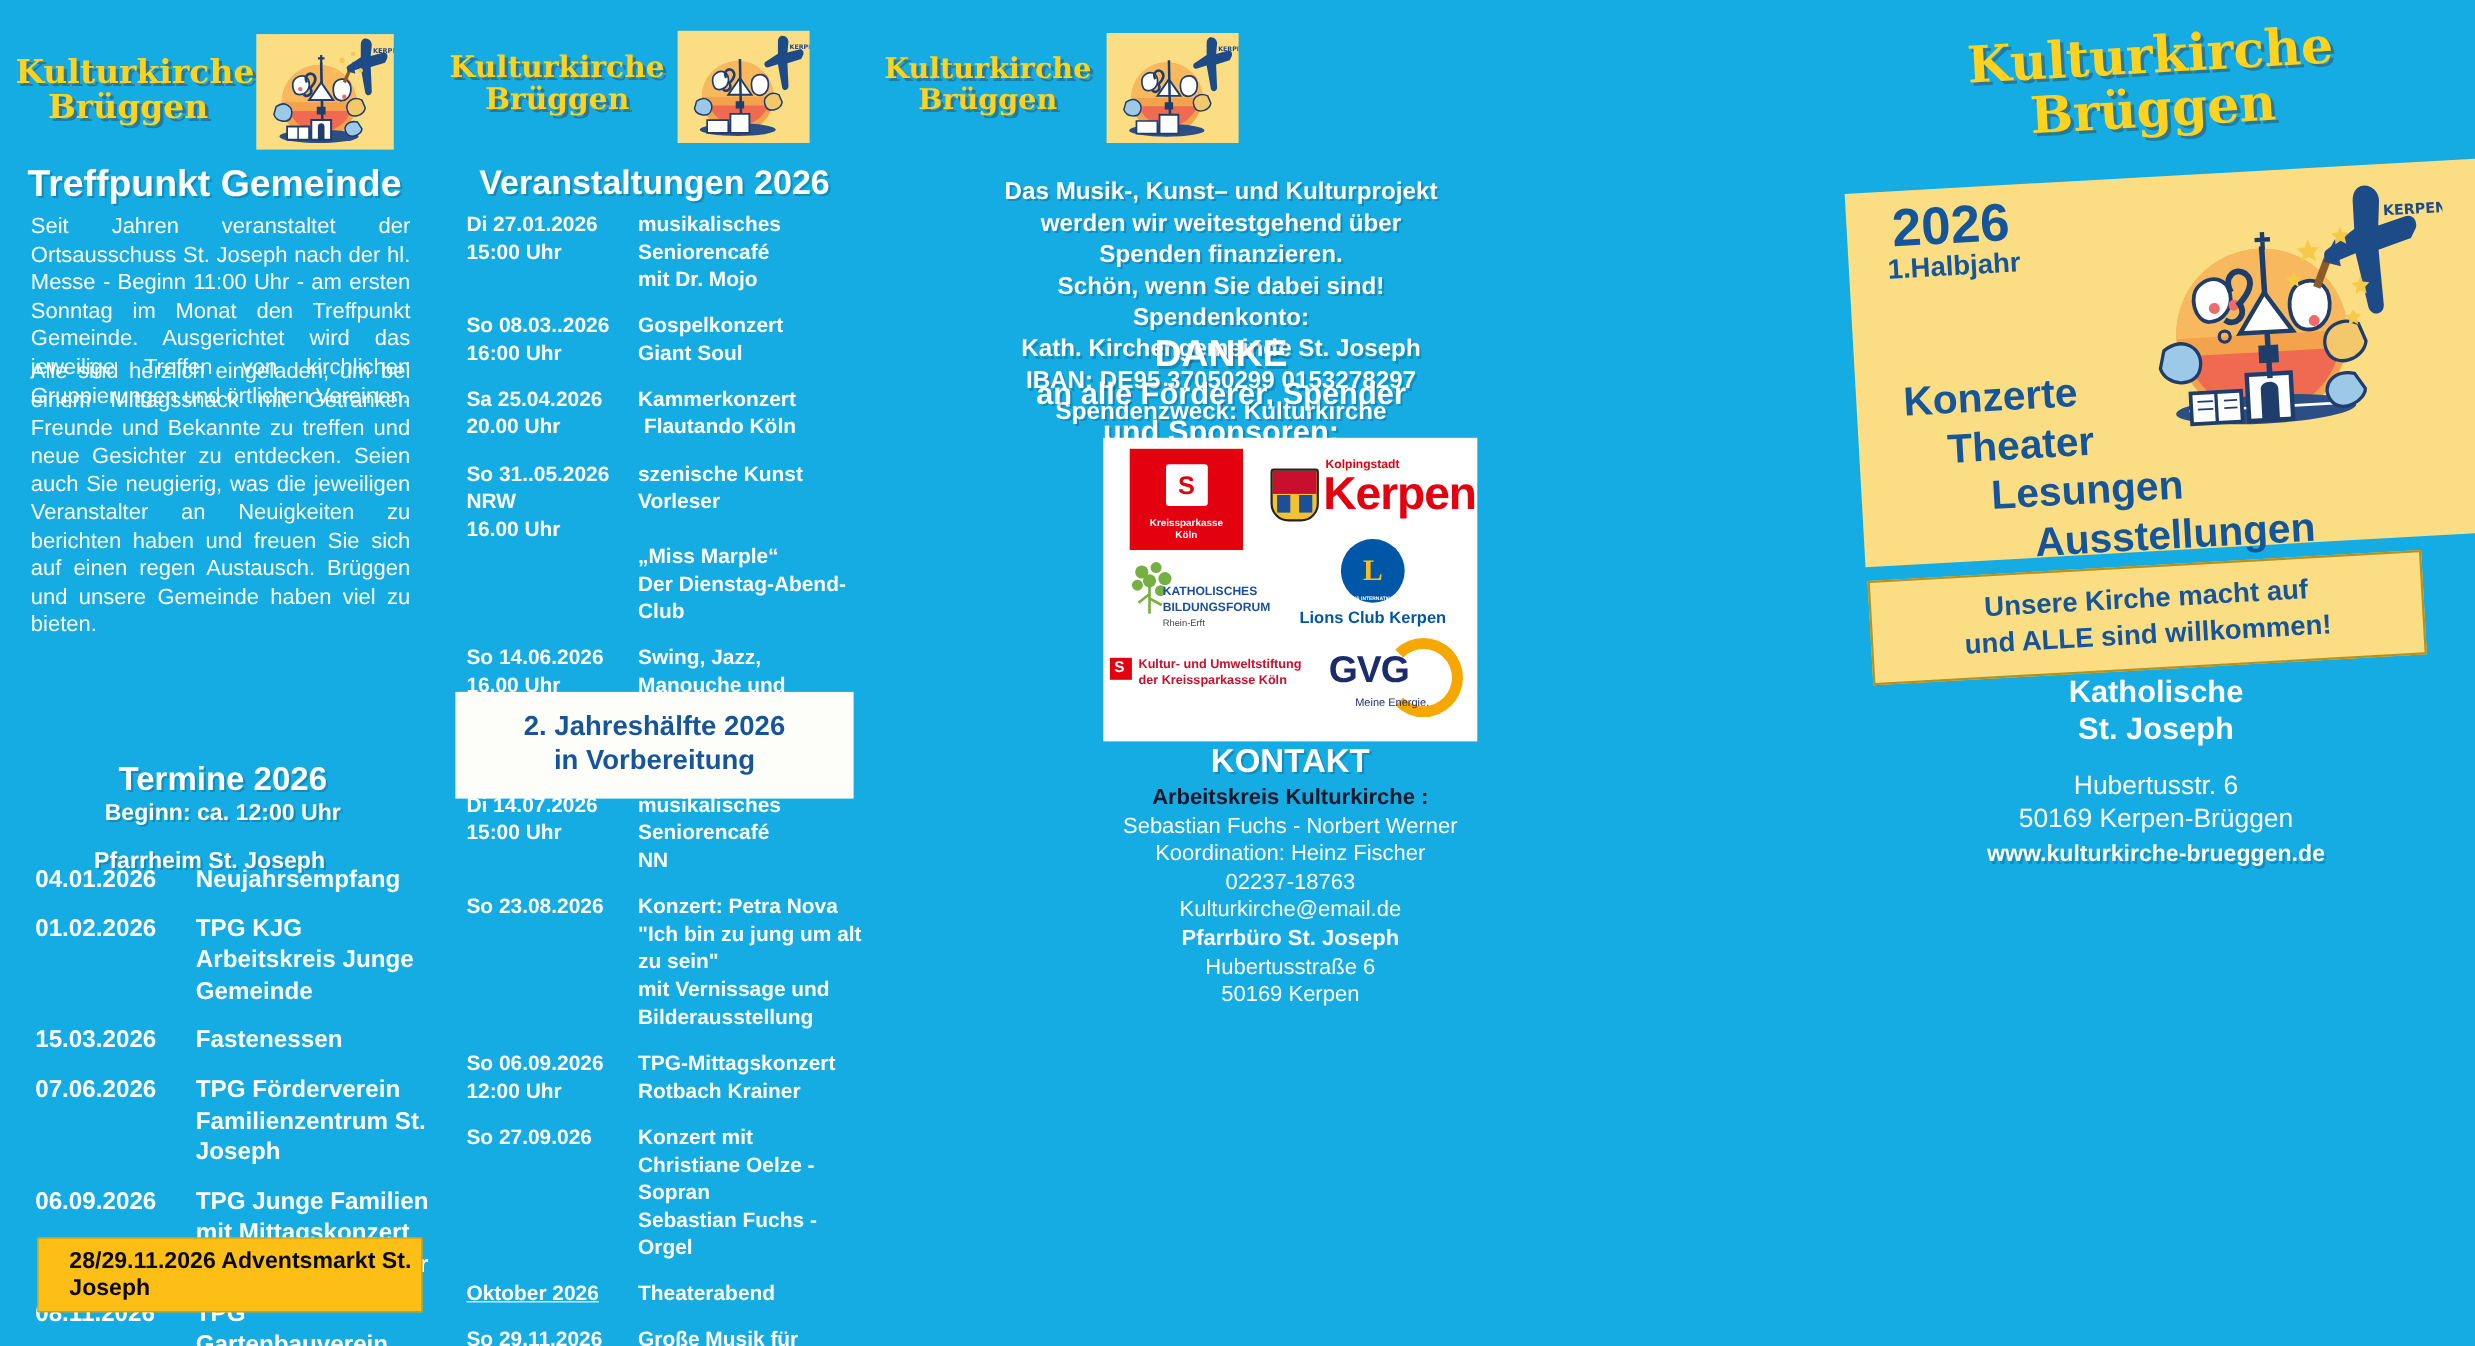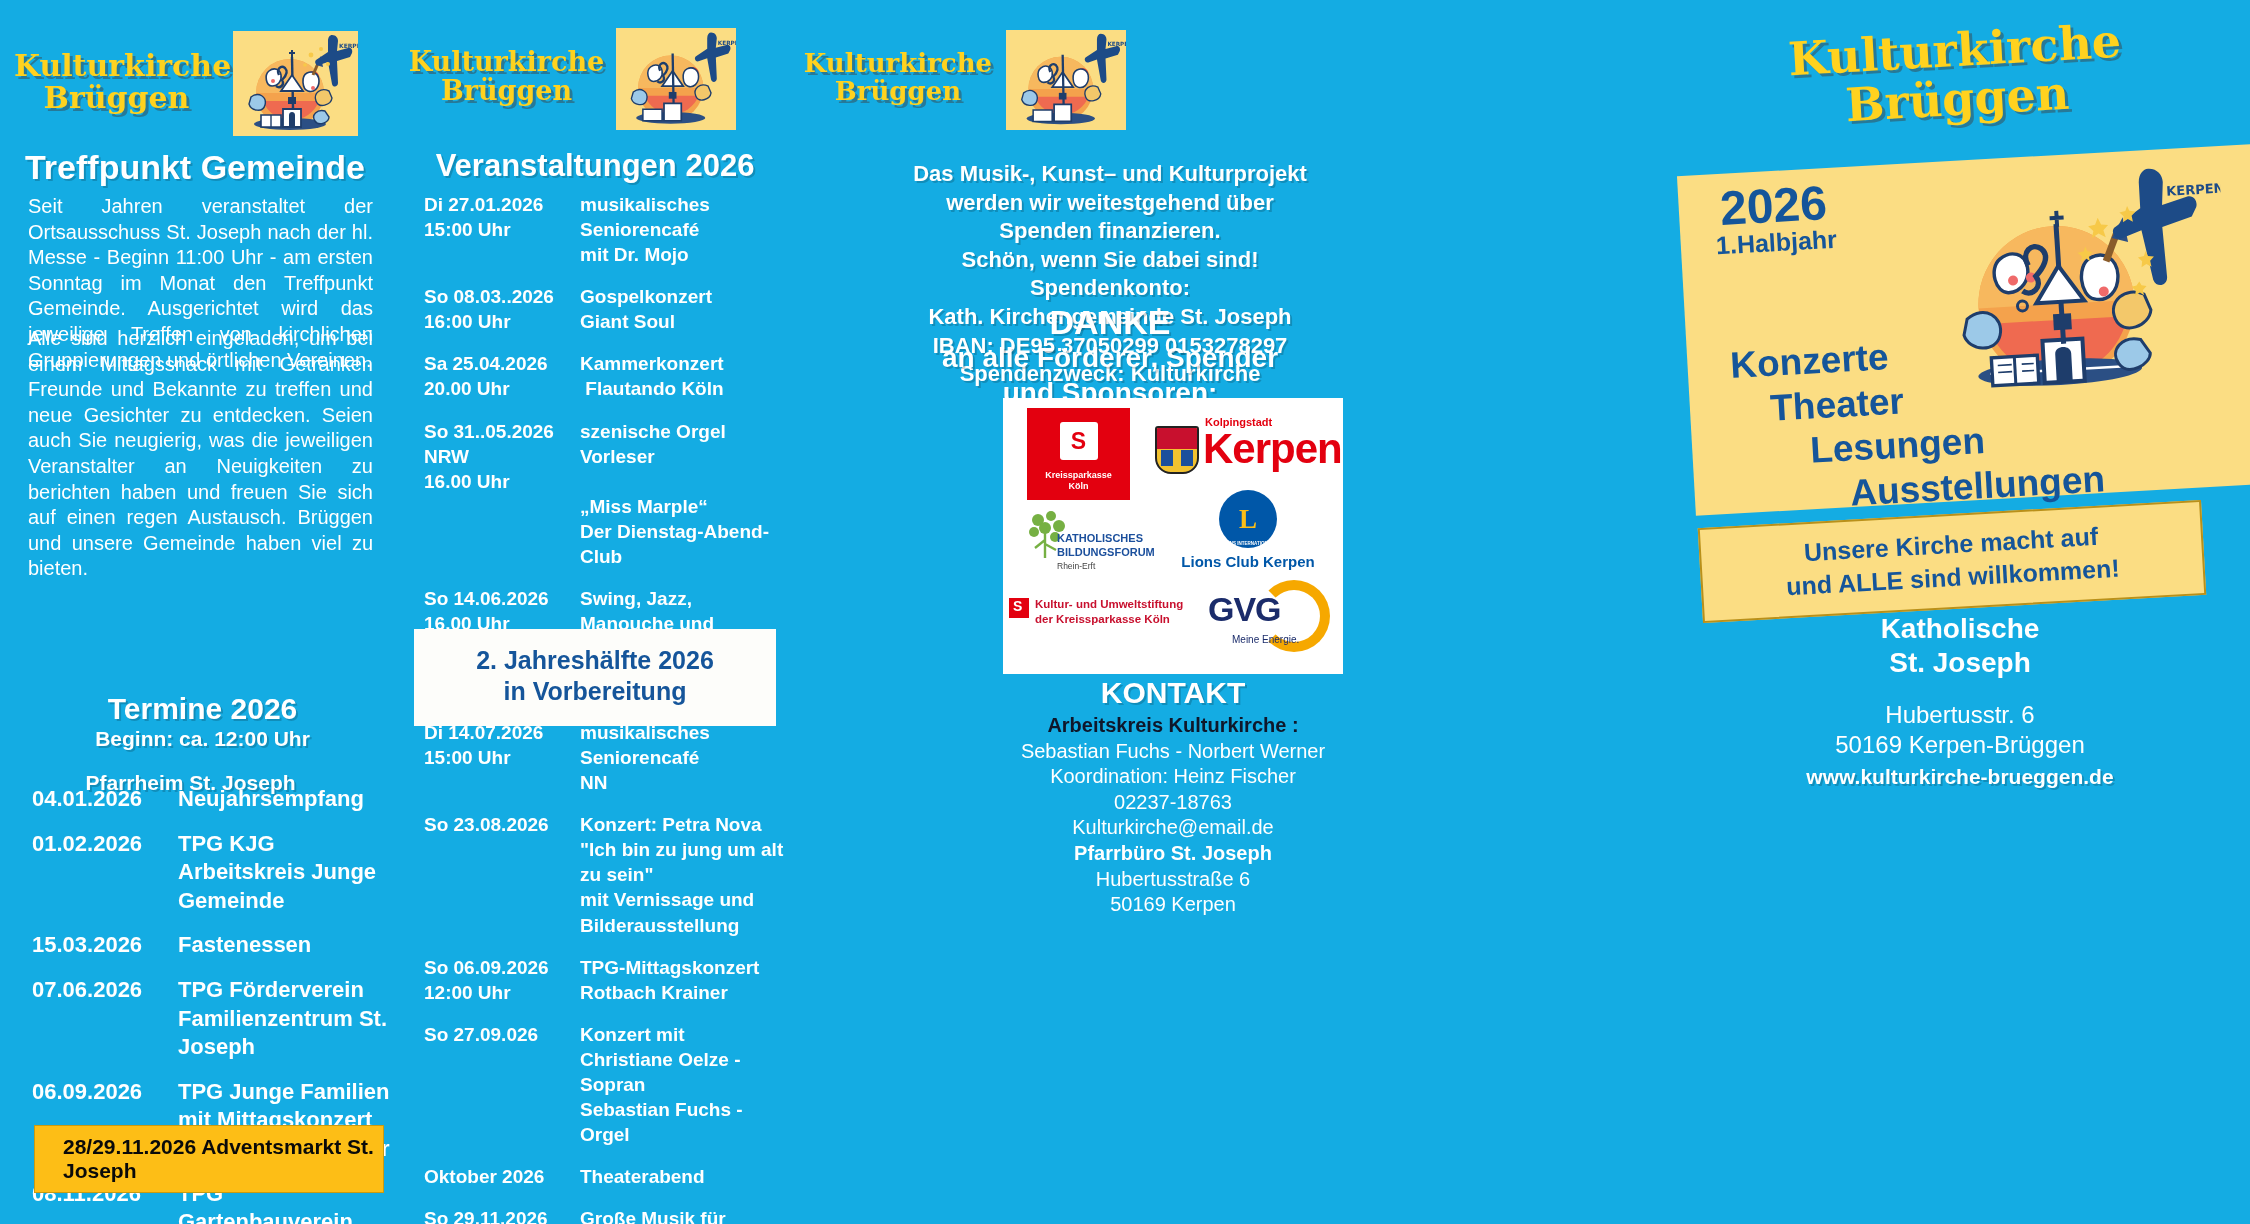--- a/index.html
+++ b/index.html
@@ -210,21 +210,21 @@
         </div>
         <div class="ev">
           <div class="when" style="white-space: pre-line;">Sa 25.04.2026
 20.00 Uhr</div>
           <div class="what" style="white-space: pre-line; text-align: right;">Kammerkonzert
      Flautando Köln</div>
         </div>
         <div class="ev">
           <div class="when" style="white-space: pre-line;">So 31..05.2026 NRW
 16.00 Uhr</div>
-          <div class="what" style="white-space: pre-line;">szenische Orgel Vorleser
+          <div class="what" style="white-space: pre-line;">szenische Kunst Vorleser
 
      „Miss Marple“
      Der Dienstag-Abend-Club</div>
         </div>
         <div class="ev">
           <div class="when" style="white-space: pre-line;">So 14.06.2026
 16.00 Uhr</div>
           <div class="what" style="white-space: pre-line;">Swing, Jazz, Manouche und
     Chansons mit Crème Fraîche</div>
         </div>
@@ -253,21 +253,21 @@
           <div class="what" style="white-space: pre-line;">TPG-Mittagskonzert
  Rotbach Krainer</div>
         </div>
         <div class="ev">
           <div class="when" style="white-space: pre-line;">So 27.09.026</div>
           <div class="what" style="white-space: pre-line;">Konzert mit
  Christiane Oelze - Sopran
  Sebastian Fuchs - Orgel</div>
         </div>
         <div class="ev">
-          <div class="when" style="white-space: pre-line;">Oktober 2026</div>
+          <div class="when" style="white-space: pre-line; text-decoration: underline;">Oktober 2026</div>
           <div class="what" style="white-space: pre-line;"> Theaterabend</div>
         </div>
         <div class="ev">
           <div class="when" style="white-space: pre-line;">So 29.11.2026
 15:00 Uhr</div>
           <div class="what" style="white-space: pre-line;">Große Musik für kleine Ohren
  „Das Schäfchen und der
      Stern“  - Familienkonzert</div>
         </div>
       </div>

